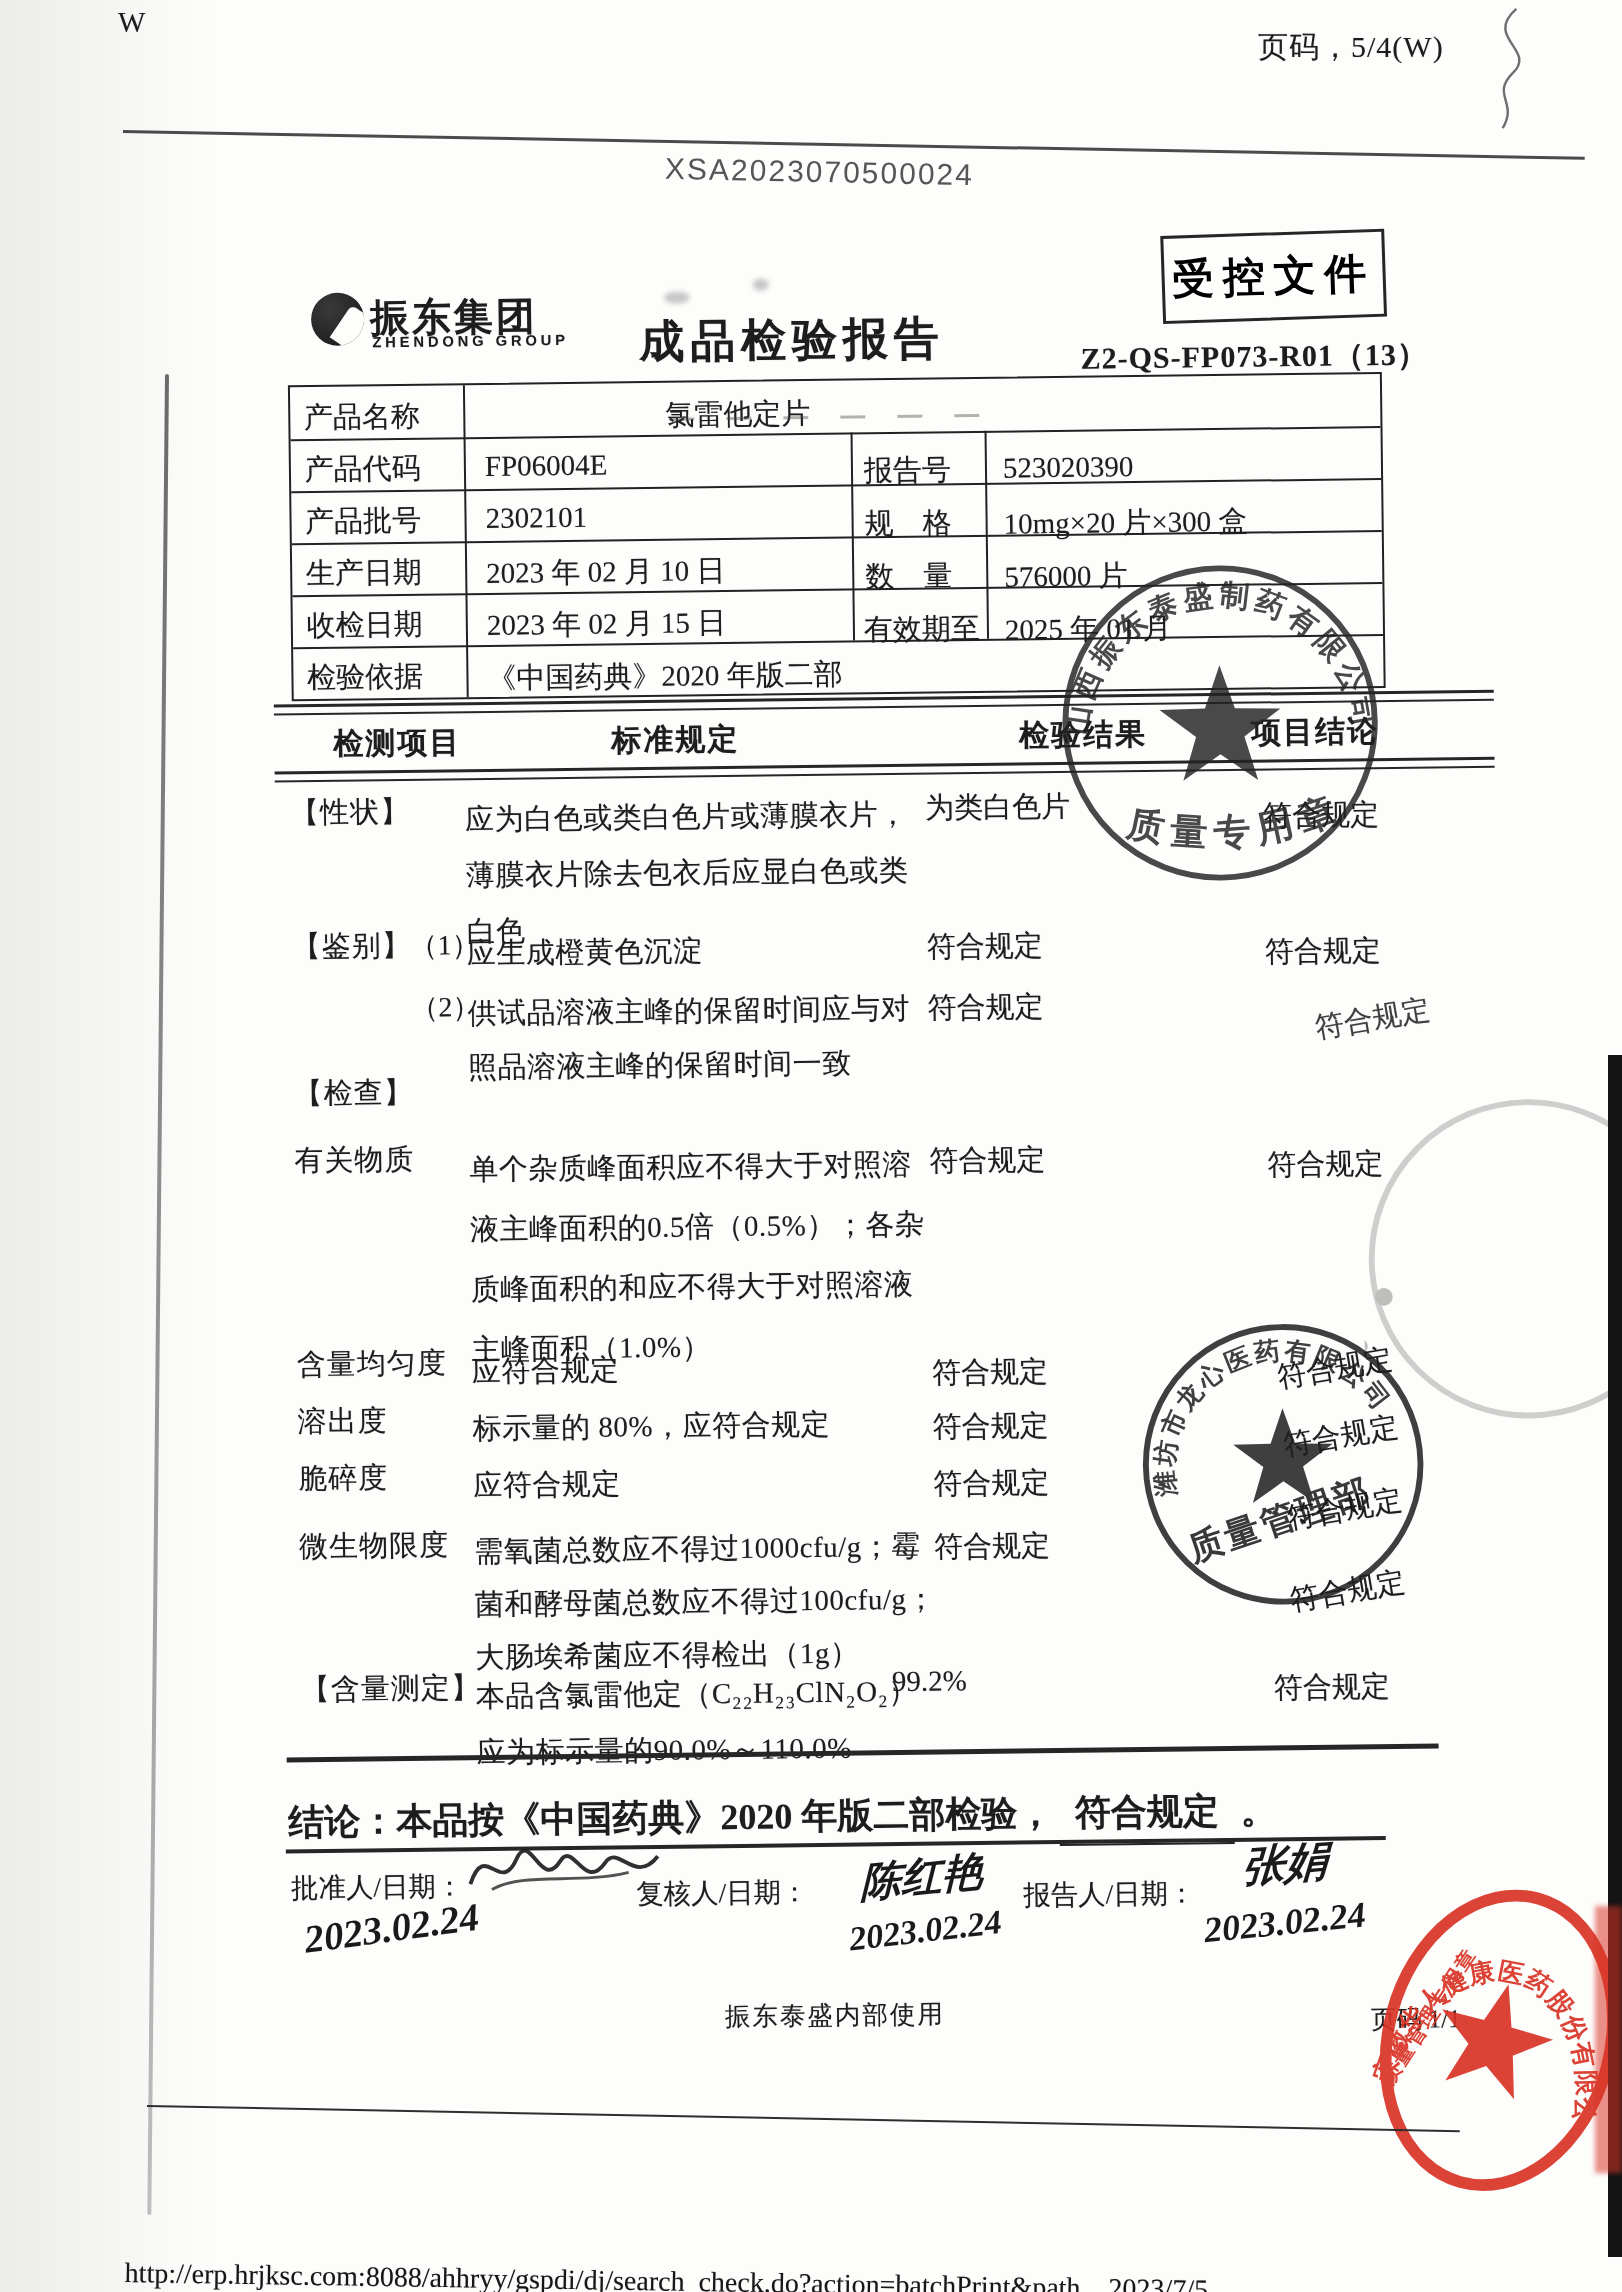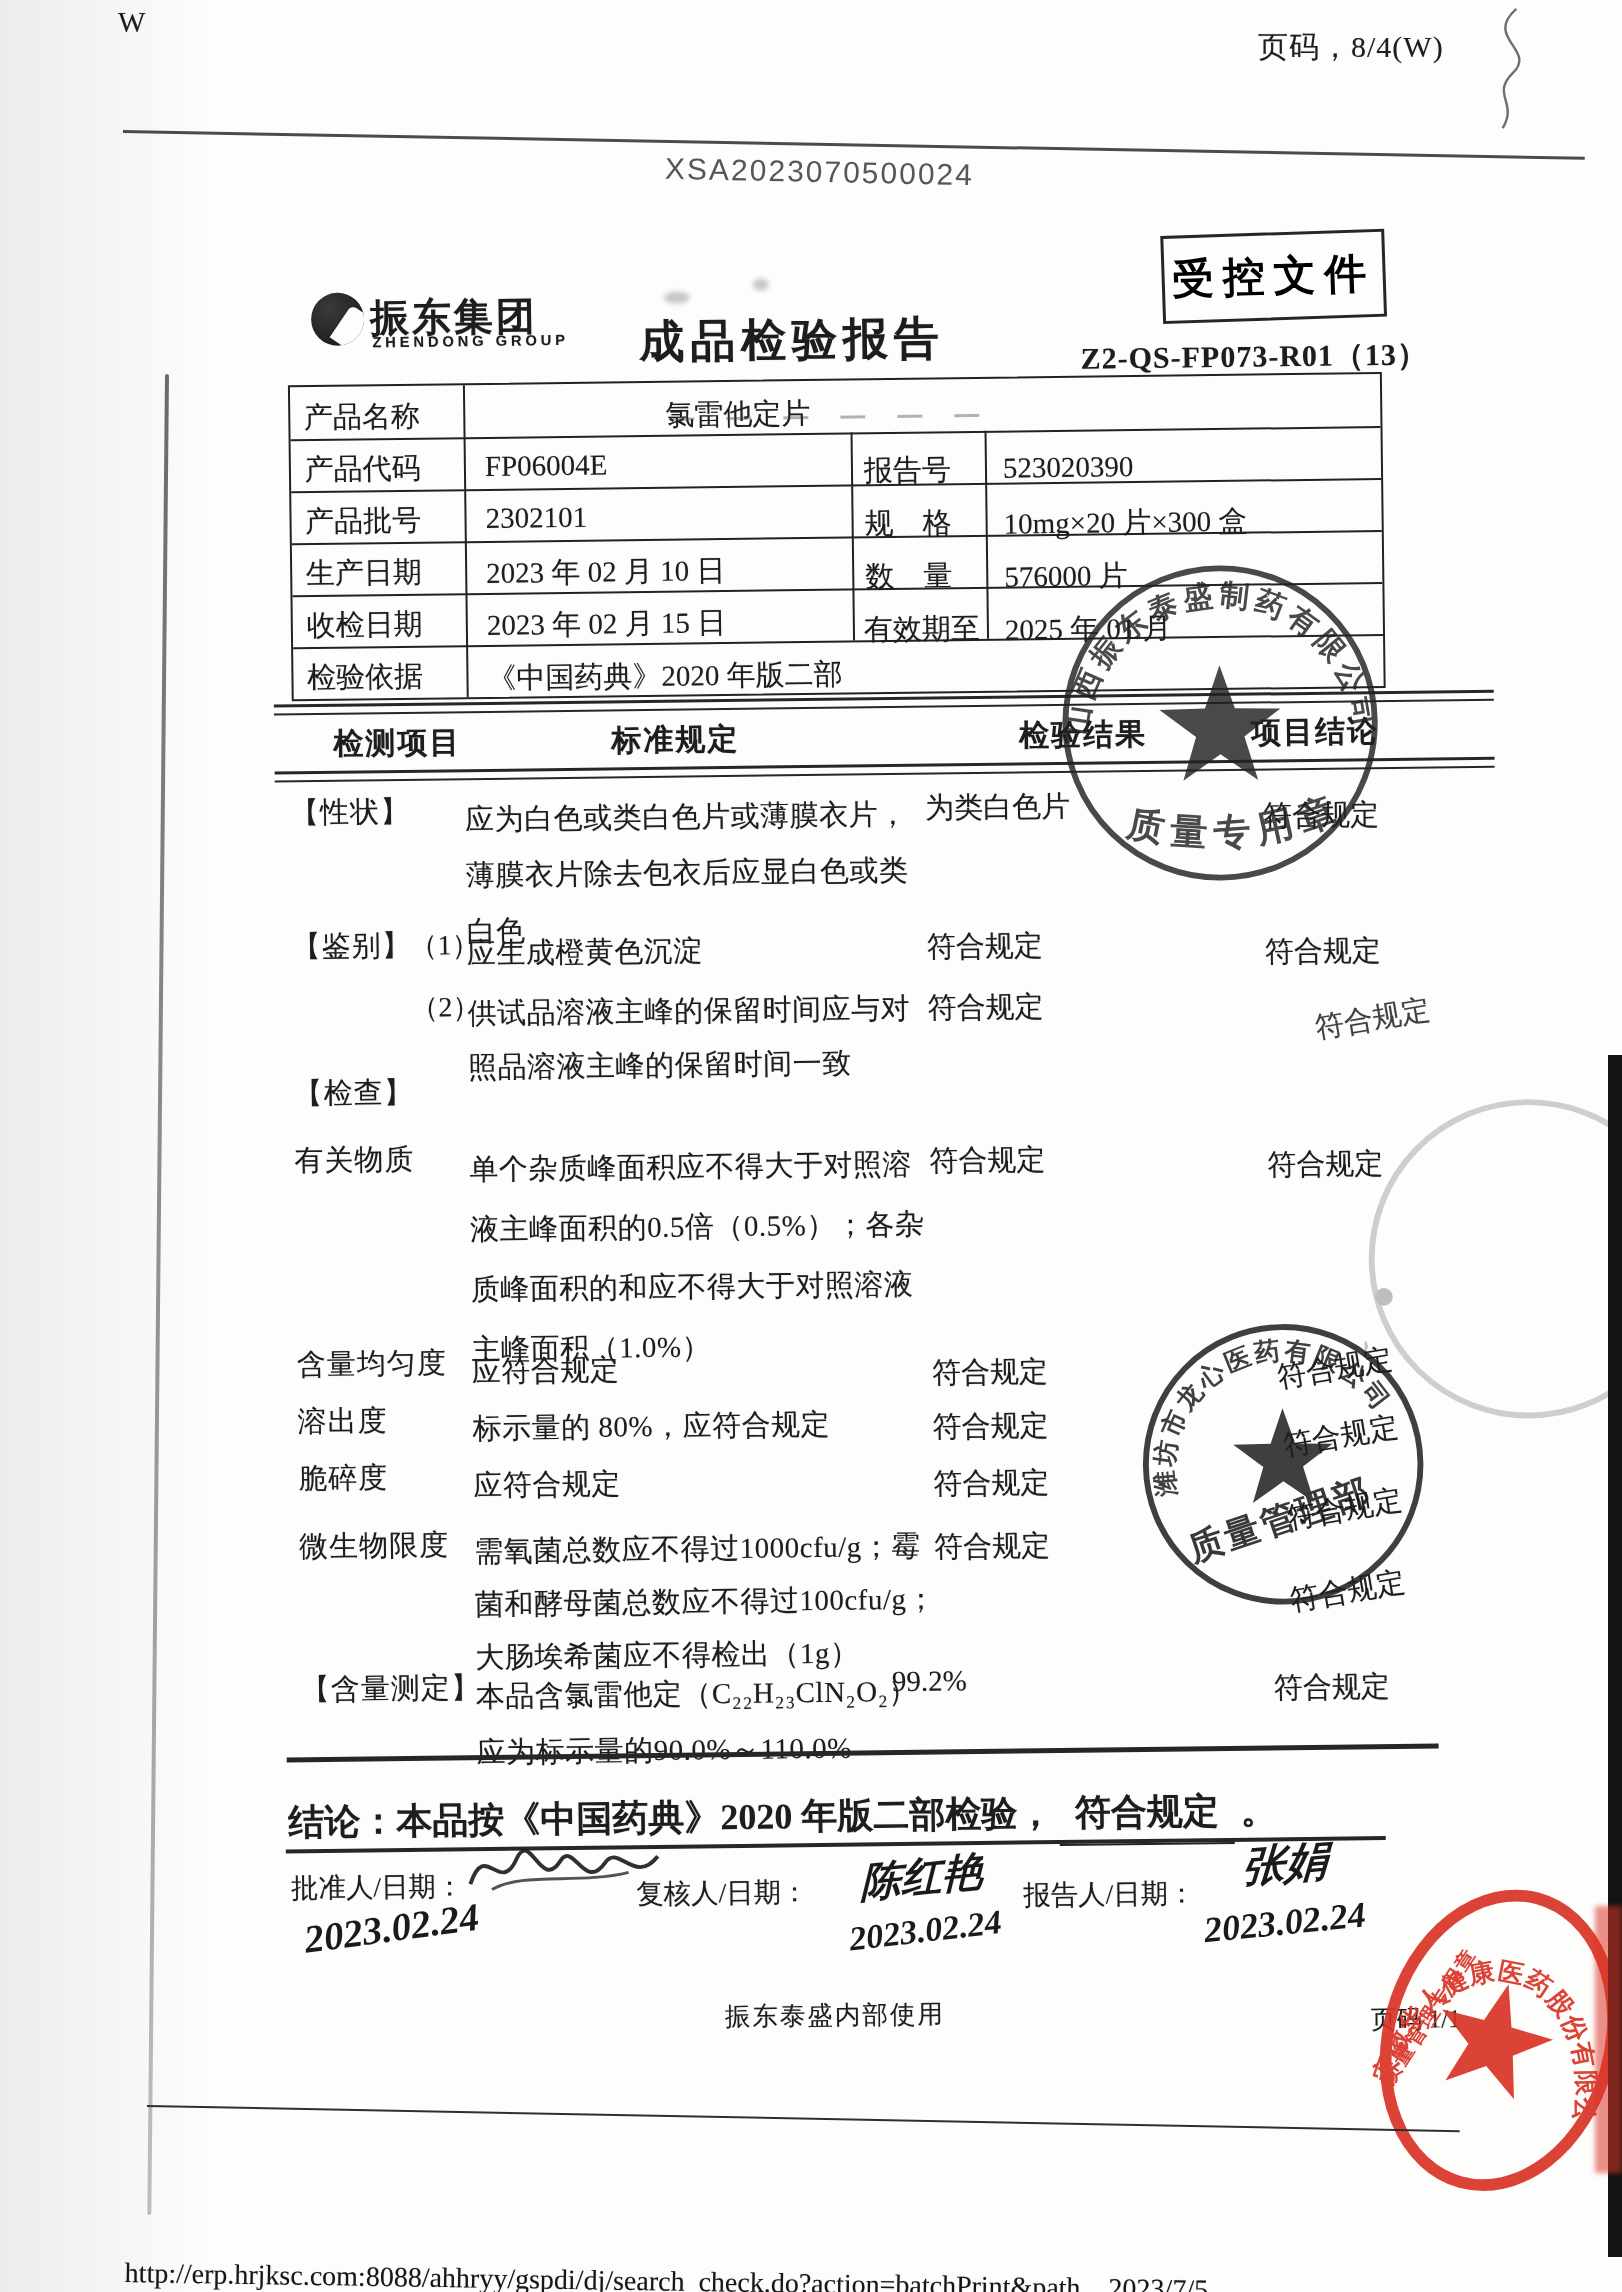--- a/index.html
+++ b/index.html
@@ -69,21 +69,21 @@
     filter:blur(2.9px);}
   .strike-marks{left:678px;top:416px;width:323px;height:9.8px;opacity:.4;filter:blur(0.6px);
     background:repeating-linear-gradient(90deg,#444 0 25.5px,transparent 25.5px 57px);
     height:2.9px;}
   svg text{font-family:"Liberation Serif","DejaVu Serif",serif;}
 </style>
 </head>
 <body>
 
 <div class="abs ink w-mark">W</div>
-<div class="abs ink page-marker">页码，8/4(W)</div>
+<div class="abs ink page-marker">页码，5/4(W)</div>
 <svg class="abs" style="left:1475px;top:4.9px" width="69" height="127" viewBox="0 0 70 130">
   <path d="M42,4 C8,34 64,46 38,70 C16,92 44,100 28,126" fill="none" stroke="#6f6f6f" stroke-width="2.5"></path>
 </svg>
 <div class="abs scan-line"></div>
 <div class="abs xsa">XSA2023070500024</div>
 <div class="abs left-shadow"></div>
 
 <div class="abs content">
 
   <div class="abs logo-icon"></div>

